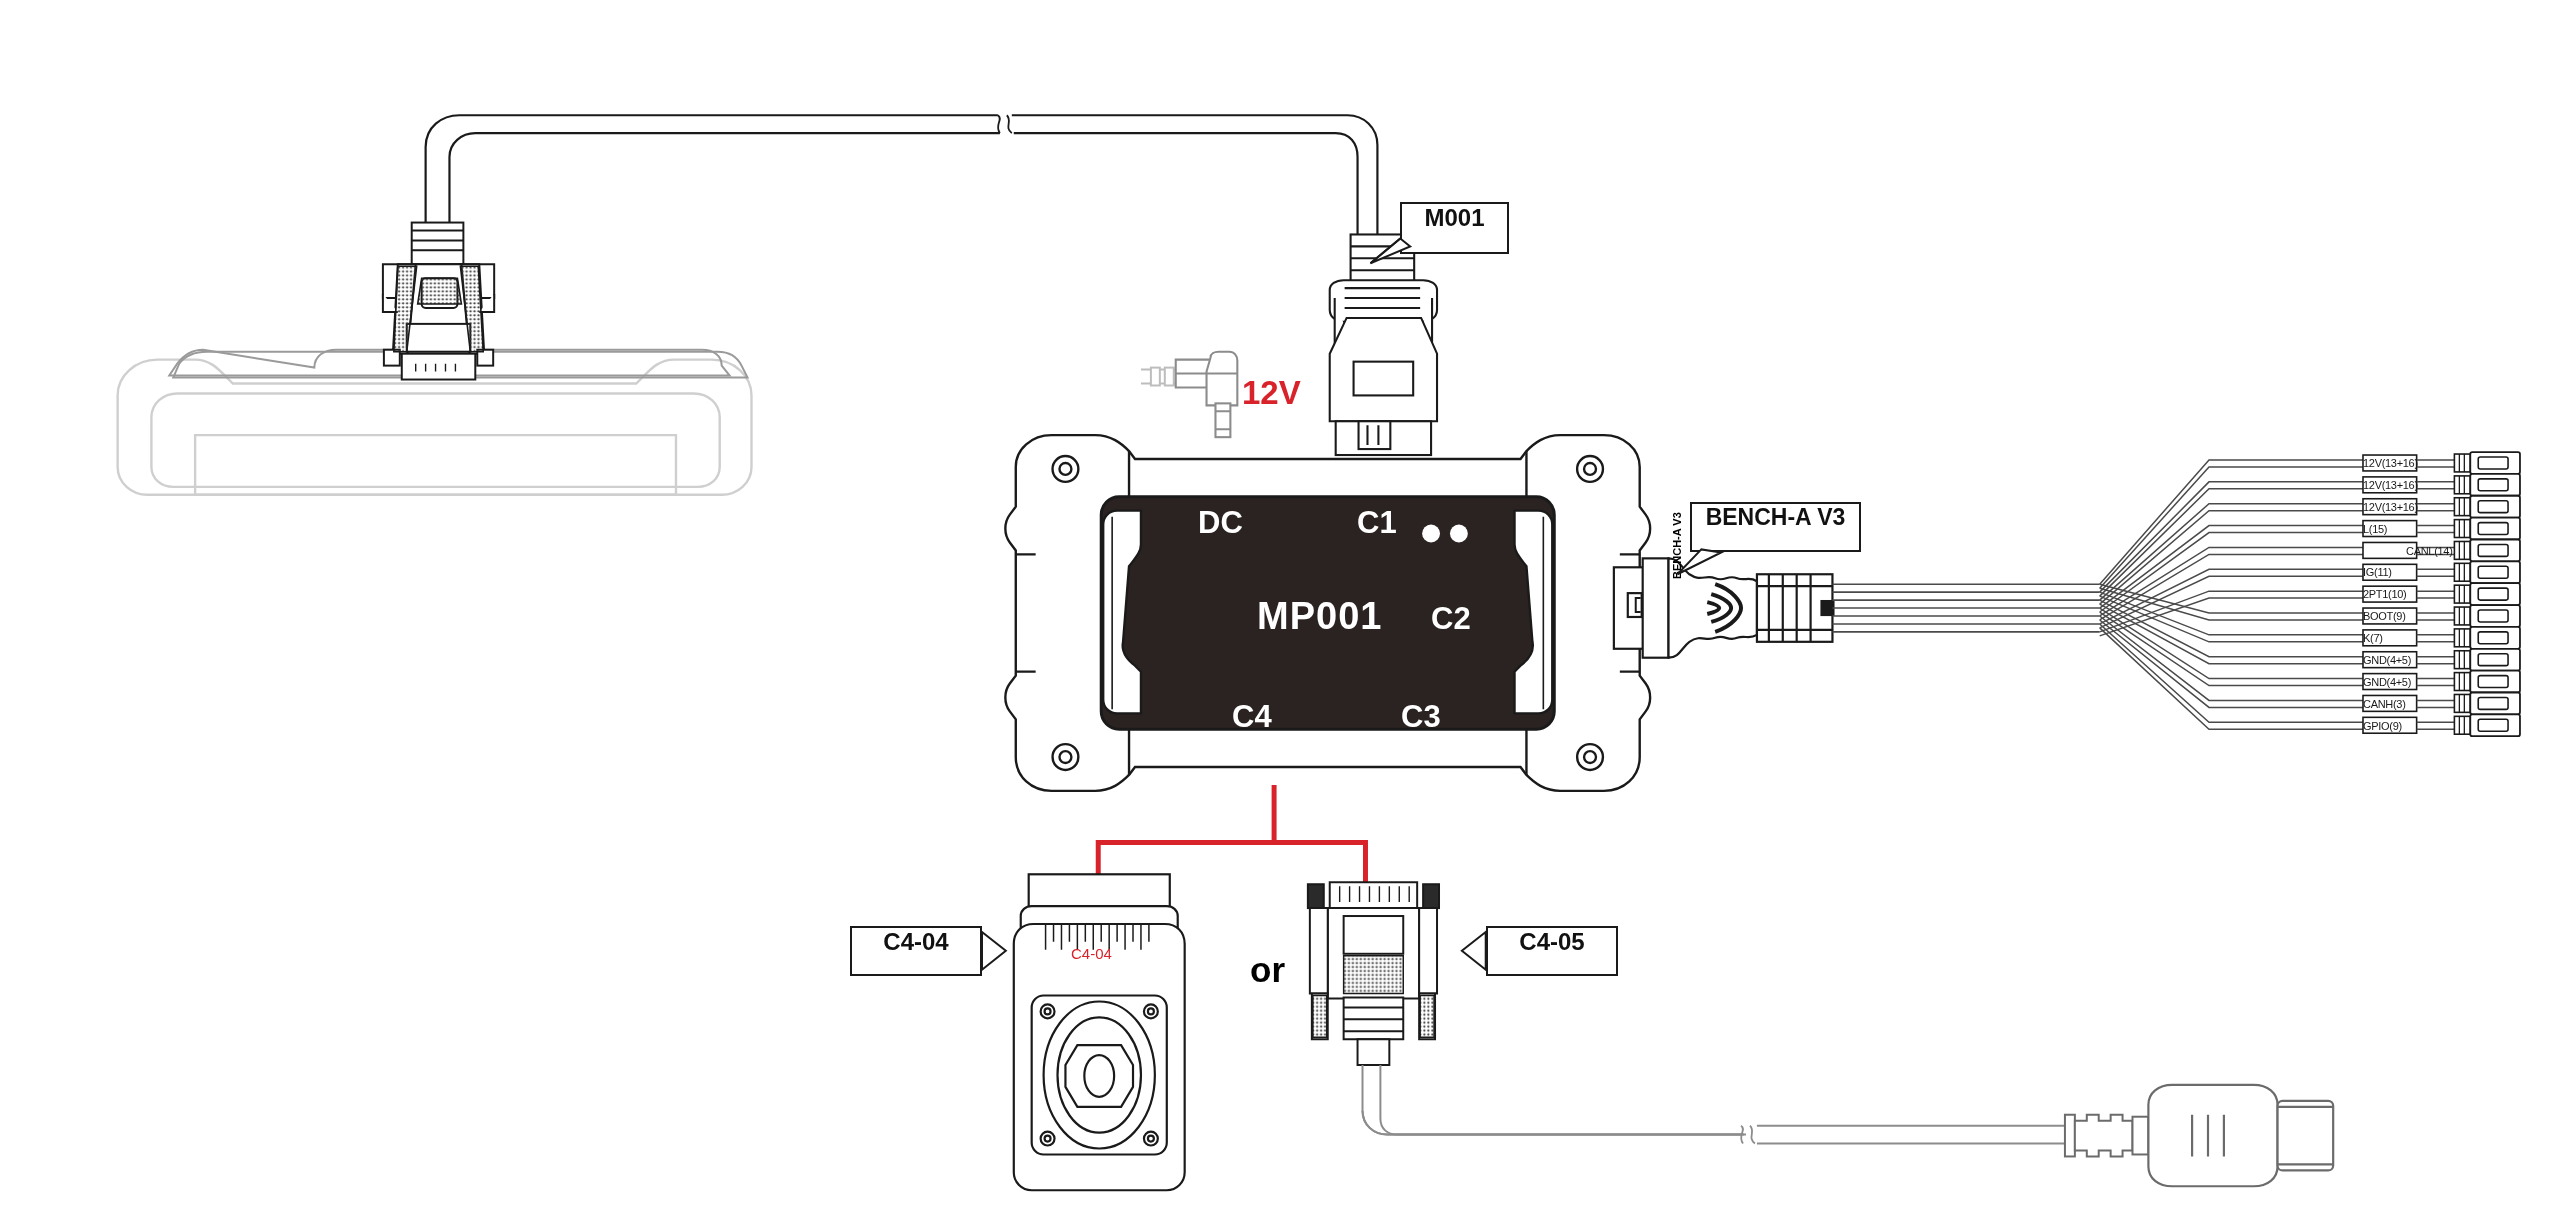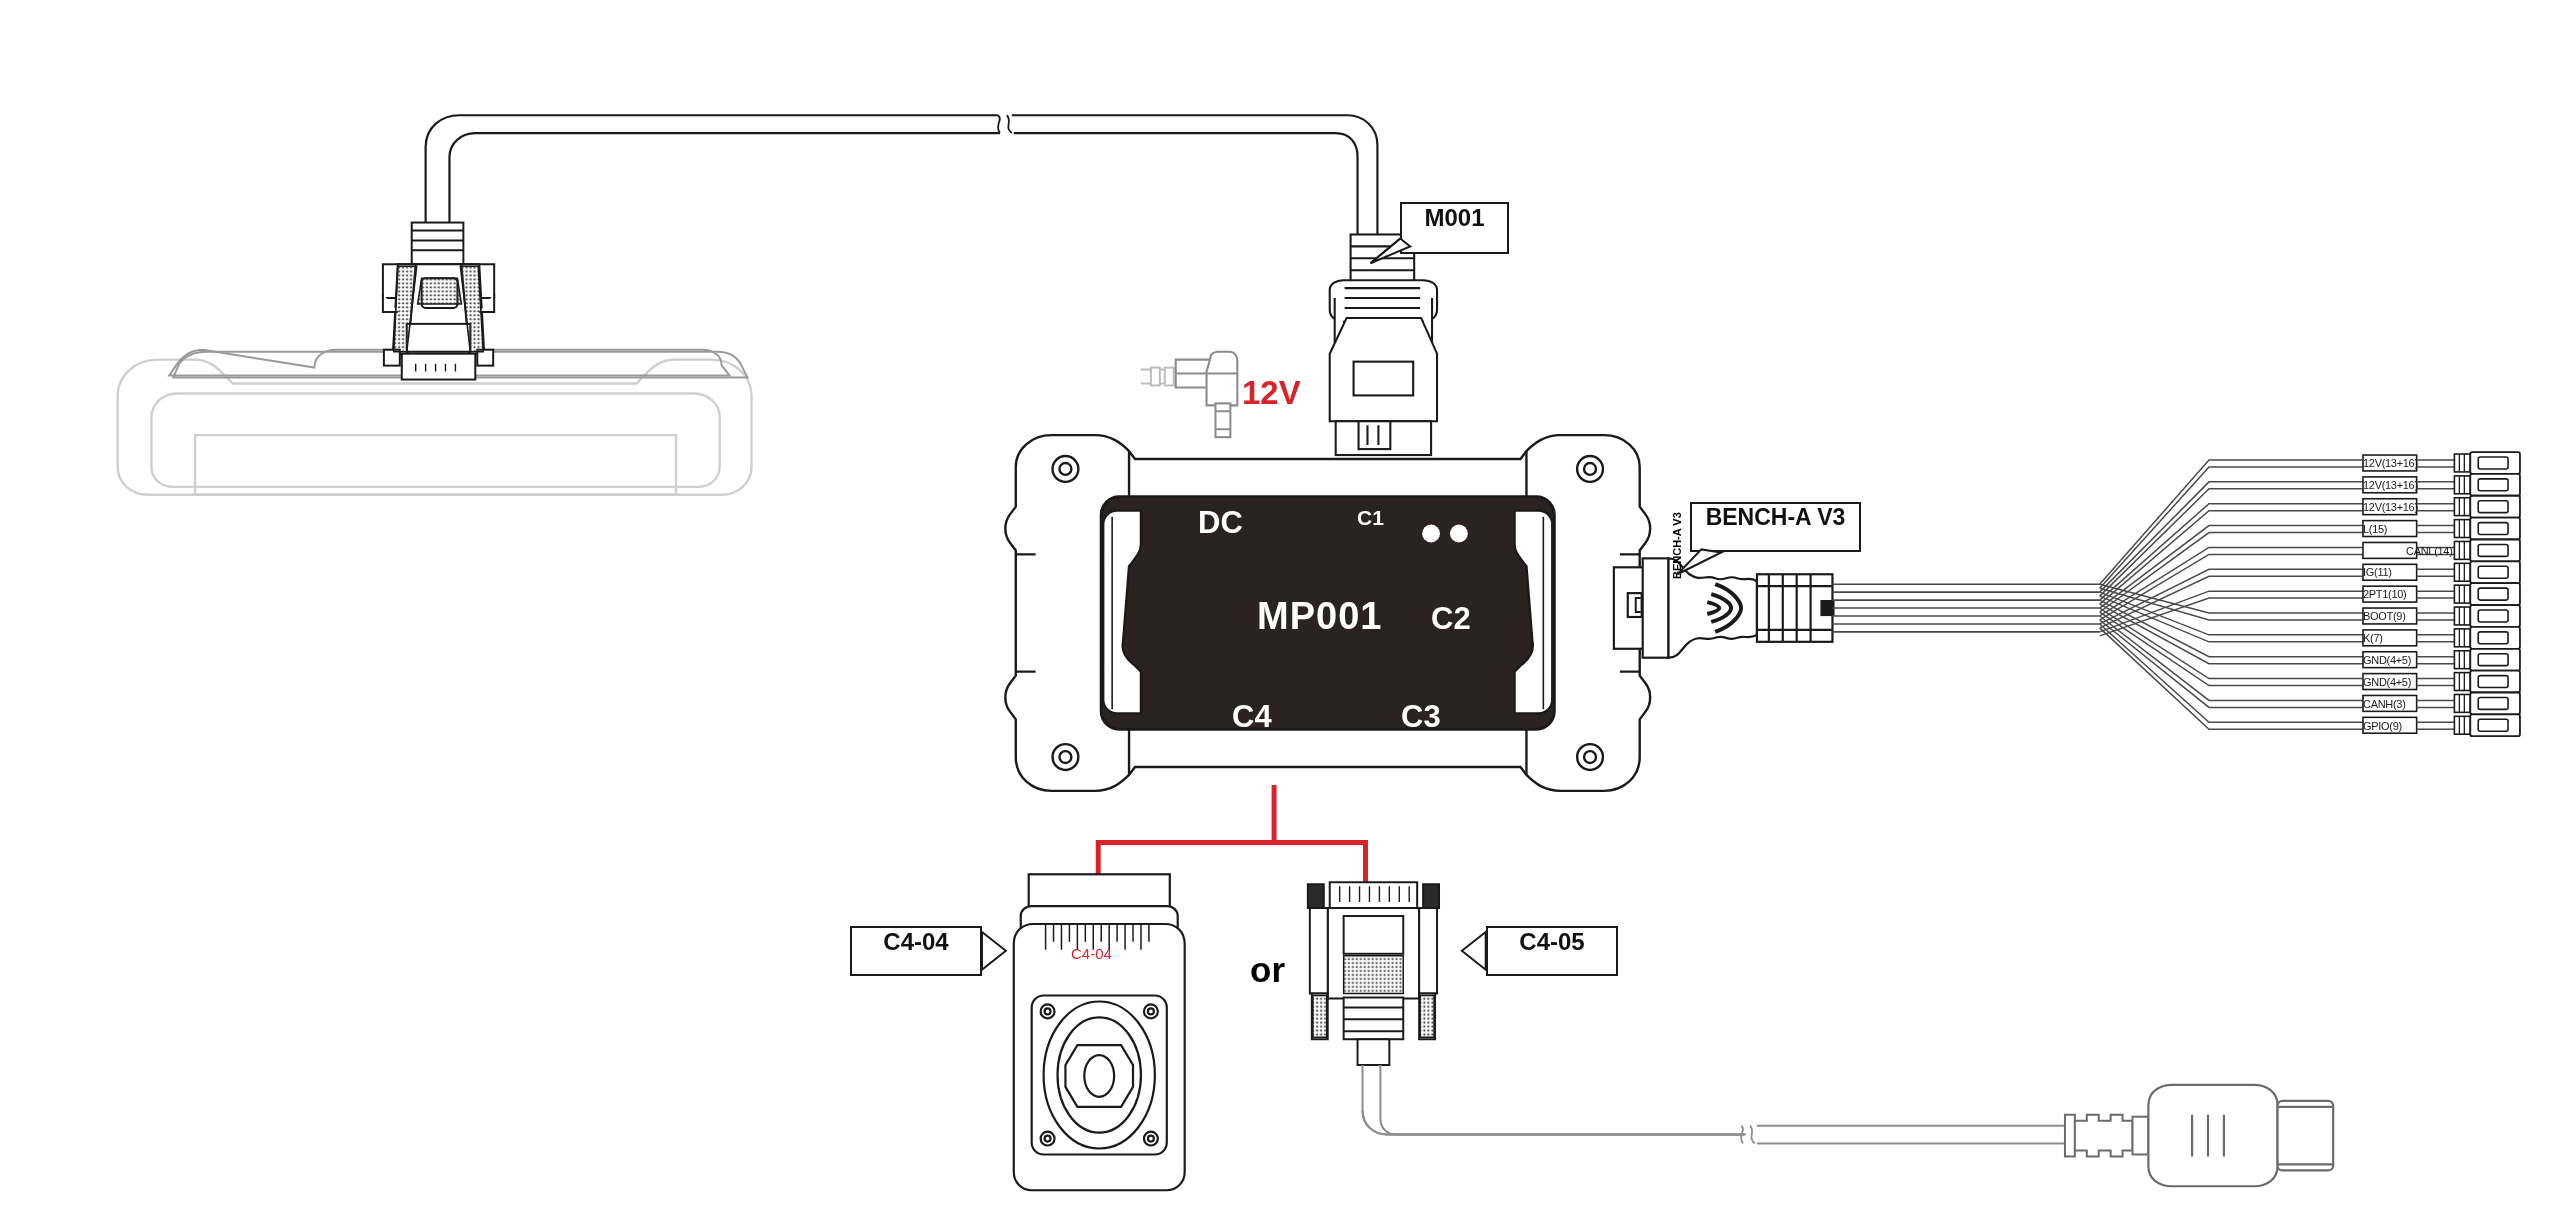--- a/index.html
+++ b/index.html
@@ -200,21 +200,21 @@
                C1148 556 1142 562 1136 570 L1130 646 C1128 656 1134 664 1142 670
                L1148 676 L1148 718 L1124 718 C1116 718 1110 712 1110 704 Z" fill="#ffffff" stroke="#1a1a1a" stroke-width="2.4"></path>
       <path d="M1562 528 C1562 520 1556 514 1548 514 L1524 514 L1524 548
                C1524 556 1530 562 1536 570 L1542 646 C1544 656 1538 664 1530 670
                L1524 676 L1524 718 L1548 718 C1556 718 1562 712 1562 704 Z" fill="#ffffff" stroke="#1a1a1a" stroke-width="2.4"></path>
       <path d="M1119 520 L1119 714 M1553 520 L1553 714" stroke="#1a1a1a" stroke-width="1.6" fill="none"></path>
     </g>
   </svg>
 
   <div class="dev-txt" style="left:1198px;top:507px;font-size:31px;">DC</div>
-  <div class="dev-txt" style="left:1357px;top:507px;font-size:21px;">C1</div>
+  <div class="dev-txt" style="left:1357px;top:507px;font-size:31px;">C1</div>
   <div class="dev-txt" style="left:1257px;top:597px;font-size:38px;letter-spacing:1px;">MP001</div>
   <div class="dev-txt" style="left:1431px;top:603px;font-size:31px;">C2</div>
   <div class="dev-txt" style="left:1232px;top:701px;font-size:31px;">C4</div>
   <div class="dev-txt" style="left:1401px;top:701px;font-size:31px;">C3</div>
   <svg class="layer" viewBox="0 0 2592 1235" width="2576" height="1227">
     <circle cx="1440" cy="537" r="9" fill="#ffffff"></circle>
     <circle cx="1468" cy="537" r="9" fill="#ffffff"></circle>
   </svg>
 
   <svg class="layer" viewBox="0 0 2592 1235" width="2576" height="1227">

